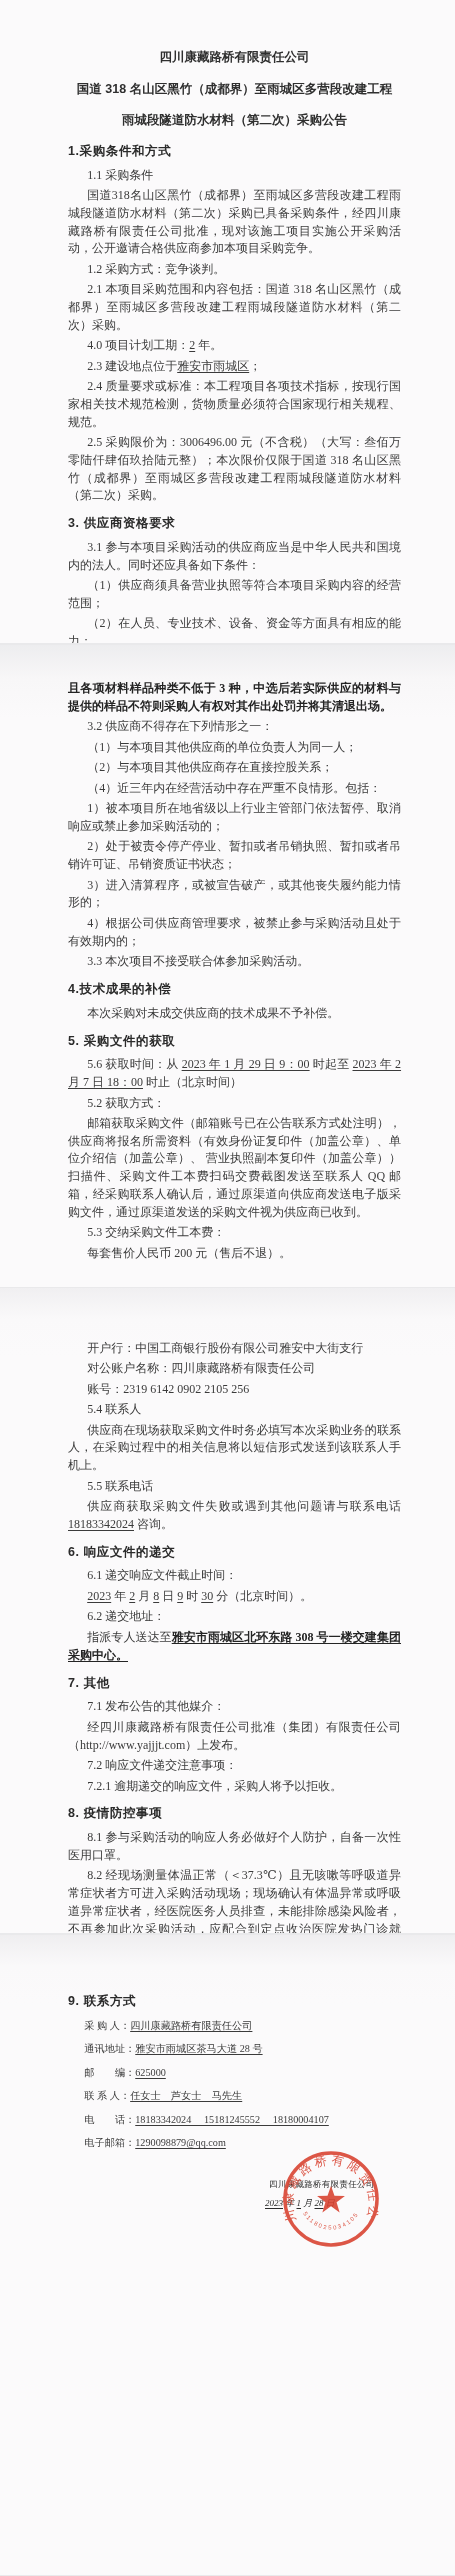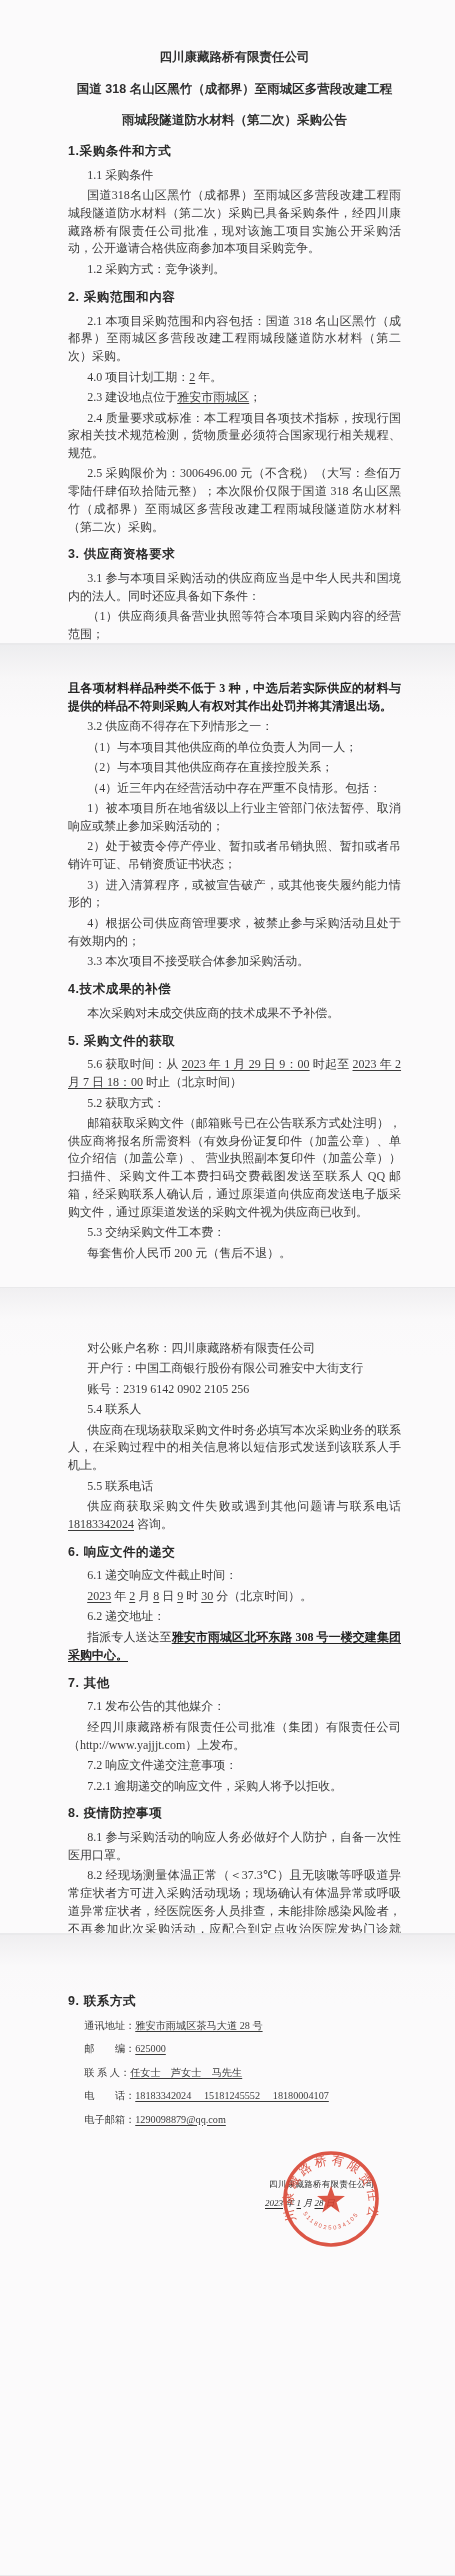--- a/index.html
+++ b/index.html
@@ -39,21 +39,20 @@
 
   <section class="page page-1">
     <div class="content">
         <div class="blk title"><span class="seg">四川康藏路桥有限责任公司</span></div>
         <div class="blk title"><span class="seg">国道 318 名山区黑竹（成都界）至雨城区多营段改建工程</span></div>
         <div class="blk title"><span class="seg">雨城段隧道防水材料（第二次）采购公告</span></div>
         <div class="blk heading"><span class="seg">1.采购条件和方式</span></div>
         <div class="blk para ind"><span class="seg">1.1 采购条件</span></div>
         <div class="blk para ind"><span class="seg">国道318名山区黑竹（成都界）至雨城区多营段改建工程雨城段隧道防水材料（第二次）采购已具备采购条件，经四川康藏路桥有限责任公司批准，现对该施工项目实施公开采购活动，公开邀请合格供应商参加本项目采购竞争。</span></div>
         <div class="blk para ind"><span class="seg">1.2 采购方式：竞争谈判。</span></div>
-        <div class="blk heading"><span class="seg">2. 采购范围和内容</span></div>
         <div class="blk para ind"><span class="seg">2.1 本项目采购范围和内容包括：国道 318 名山区黑竹（成都界）至雨城区多营段改建工程雨城段隧道防水材料（第二次）采购。</span></div>
         <div class="blk para ind"><span class="seg">4.0 项目计划工期：</span><span class="seg u">2</span><span class="seg"> 年。</span></div>
         <div class="blk para ind"><span class="seg">2.3 建设地点位于</span><span class="seg u">雅安市雨城区</span><span class="seg">；</span></div>
         <div class="blk para ind"><span class="seg">2.4 质量要求或标准：本工程项目各项技术指标，按现行国家相关技术规范检测，货物质量必须符合国家现行相关规程、规范。</span></div>
         <div class="blk para ind"><span class="seg">2.5 采购限价为：3006496.00 元（不含税）（大写：叁佰万零陆仟肆佰玖拾陆元整）；本次限价仅限于国道 318 名山区黑竹（成都界）至雨城区多营段改建工程雨城段隧道防水材料（第二次）采购。</span></div>
         <div class="blk heading"><span class="seg">3. 供应商资格要求</span></div>
         <div class="blk para ind"><span class="seg">3.1 参与本项目采购活动的供应商应当是中华人民共和国境内的法人。同时还应具备如下条件：</span></div>
         <div class="blk para ind"><span class="seg">（1）供应商须具备营业执照等符合本项目采购内容的经营范围；</span></div>
         <div class="blk para ind"><span class="seg">（2）在人员、专业技术、设备、资金等方面具有相应的能力；</span></div>
         <div class="blk para ind b"><span class="seg">（3）参与本次项目的响应人在开标时须提供本项目清单中的材料样品并贴条盖鲜章，</span></div>
@@ -78,22 +77,22 @@
         <div class="blk para ind"><span class="seg">5.6 获取时间：从 </span><span class="seg u">2023 年 1 月 29 日 9：00</span><span class="seg"> 时起至 </span><span class="seg u">2023 年 2 月 7 日 18：00</span><span class="seg"> 时止（北京时间）</span></div>
         <div class="blk para ind"><span class="seg">5.2 获取方式：</span></div>
         <div class="blk para ind"><span class="seg">邮箱获取采购文件（邮箱账号已在公告联系方式处注明），供应商将报名所需资料（有效身份证复印件（加盖公章）、单位介绍信（加盖公章）、 营业执照副本复印件（加盖公章））扫描件、采购文件工本费扫码交费截图发送至联系人 QQ 邮箱，经采购联系人确认后，通过原渠道向供应商发送电子版采购文件，通过原渠道发送的采购文件视为供应商已收到。</span></div>
         <div class="blk para ind"><span class="seg">5.3 交纳采购文件工本费：</span></div>
         <div class="blk para ind"><span class="seg">每套售价人民币 200 元（售后不退）。</span></div>
       </div>
   </section>
 
   <section class="page page-3">
     <div class="content">
+        <div class="blk para ind"><span class="seg">开户行：中国工商银行股份有限公司雅安中大街支行</span></div>
         <div class="blk para ind"><span class="seg">对公账户名称：四川康藏路桥有限责任公司</span></div>
-        <div class="blk para ind"><span class="seg">开户行：中国工商银行股份有限公司雅安中大街支行</span></div>
         <div class="blk para ind"><span class="seg">账号：2319 6142 0902 2105 256</span></div>
         <div class="blk para ind"><span class="seg">5.4 联系人</span></div>
         <div class="blk para ind"><span class="seg">供应商在现场获取采购文件时务必填写本次采购业务的联系人，在采购过程中的相关信息将以短信形式发送到该联系人手机上。</span></div>
         <div class="blk para ind"><span class="seg">5.5 联系电话</span></div>
         <div class="blk para ind"><span class="seg">供应商获取采购文件失败或遇到其他问题请与联系电话 </span><span class="seg u">18183342024</span><span class="seg"> 咨询。</span></div>
         <div class="blk heading"><span class="seg">6. 响应文件的递交</span></div>
         <div class="blk para ind"><span class="seg">6.1 递交响应文件截止时间：</span></div>
         <div class="blk para ind"><span class="seg u">2023</span><span class="seg"> 年 </span><span class="seg u">2</span><span class="seg"> 月 </span><span class="seg u">8</span><span class="seg"> 日 </span><span class="seg u">9</span><span class="seg"> 时 </span><span class="seg u">30</span><span class="seg"> 分（北京时间）。</span></div>
         <div class="blk para ind"><span class="seg">6.2 递交地址：</span></div>
         <div class="blk para ind"><span class="seg">指派专人送达至</span><span class="seg u b">雅安市雨城区北环东路 308 号一楼交建集团采购中心。</span></div>
@@ -104,20 +103,21 @@
         <div class="blk para ind"><span class="seg">7.2.1 逾期递交的响应文件，采购人将予以拒收。</span></div>
         <div class="blk heading"><span class="seg">8. 疫情防控事项</span></div>
         <div class="blk para ind"><span class="seg">8.1 参与采购活动的响应人务必做好个人防护，自备一次性医用口罩。</span></div>
         <div class="blk para ind"><span class="seg">8.2 经现场测量体温正常（＜37.3℃）且无咳嗽等呼吸道异常症状者方可进入采购活动现场；现场确认有体温异常或呼吸道异常症状者，经医院医务人员排查，未能排除感染风险者，不再参加此次采购活动，应配合到定点收治医院发热门诊就诊。</span></div>
       </div>
   </section>
 
   <section class="page page-4">
     <div class="content">
         <div class="blk heading"><span class="seg">9. 联系方式</span></div>
+        <div class="blk kv"><span class="seg">采 购 人：</span><span class="seg u">四川康藏路桥有限责任公司</span></div>
         <div class="blk kv"><span class="seg">通讯地址：</span><span class="seg u">雅安市雨城区茶马大道 28 号</span></div>
         <div class="blk kv"><span class="seg">邮　　编：</span><span class="seg u">625000</span></div>
         <div class="blk kv"><span class="seg">联 系 人：</span><span class="seg u">任女士　芦女士　马先生</span></div>
         <div class="blk kv"><span class="seg">电　　话：</span><span class="seg u">18183342024　 15181245552　 18180004107</span></div>
         <div class="blk kv"><span class="seg">电子邮箱：</span><span class="seg u">1290098879@qq.com</span></div>
       </div>
 
     <div class="seal-company">四川康藏路桥有限责任公司</div>
     <div class="seal-date"><span class="seg u">2023</span><span class="seg"> 年 </span><span class="seg u">1</span><span class="seg"> 月 </span><span class="seg u">28</span><span class="seg"> 日</span></div>
 

